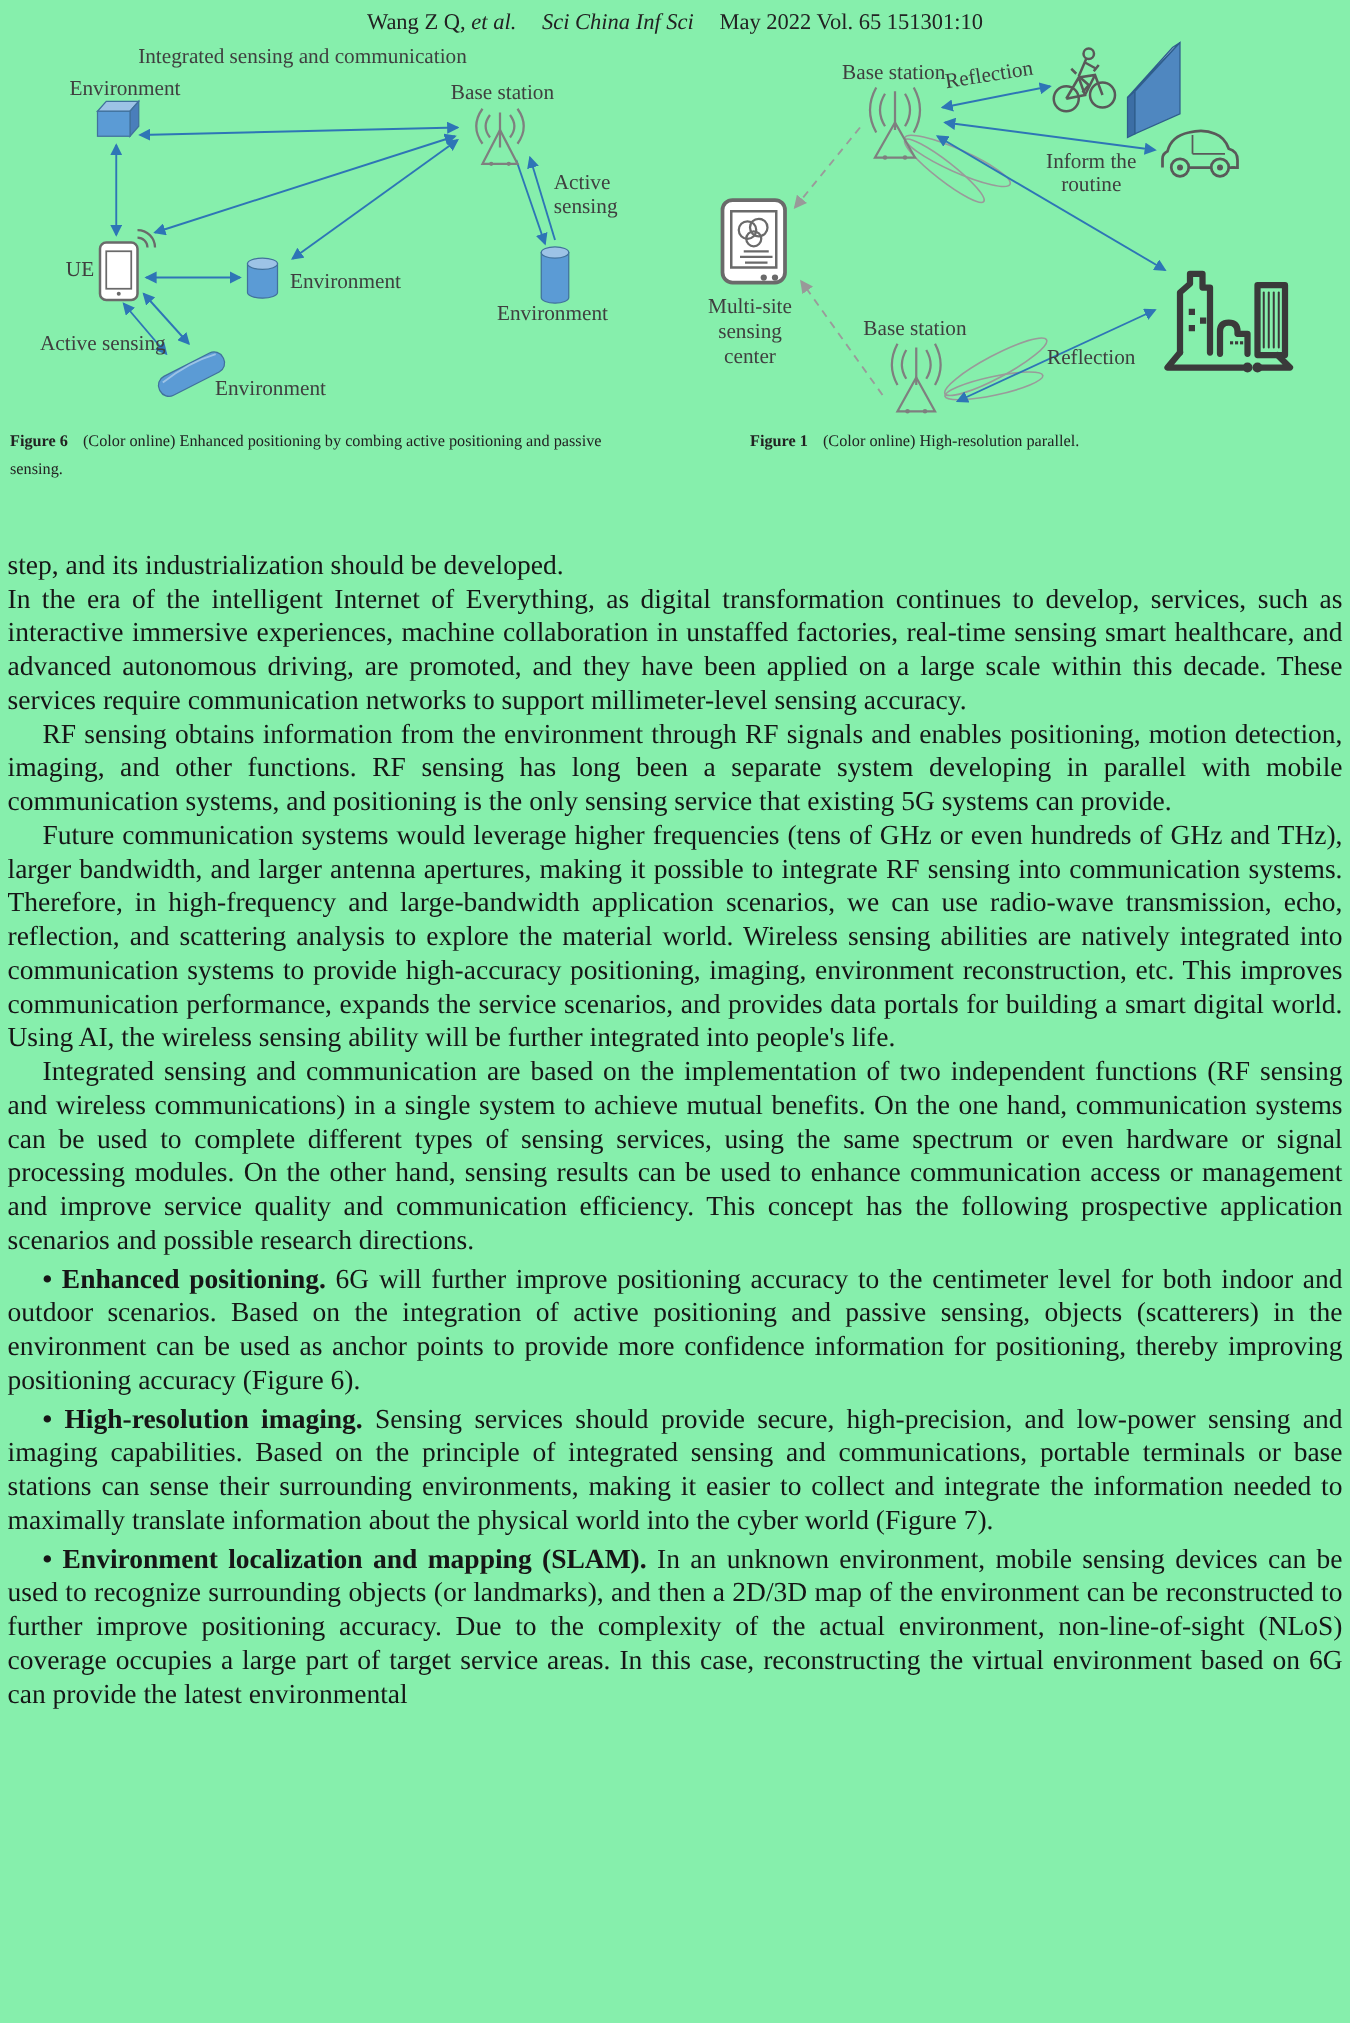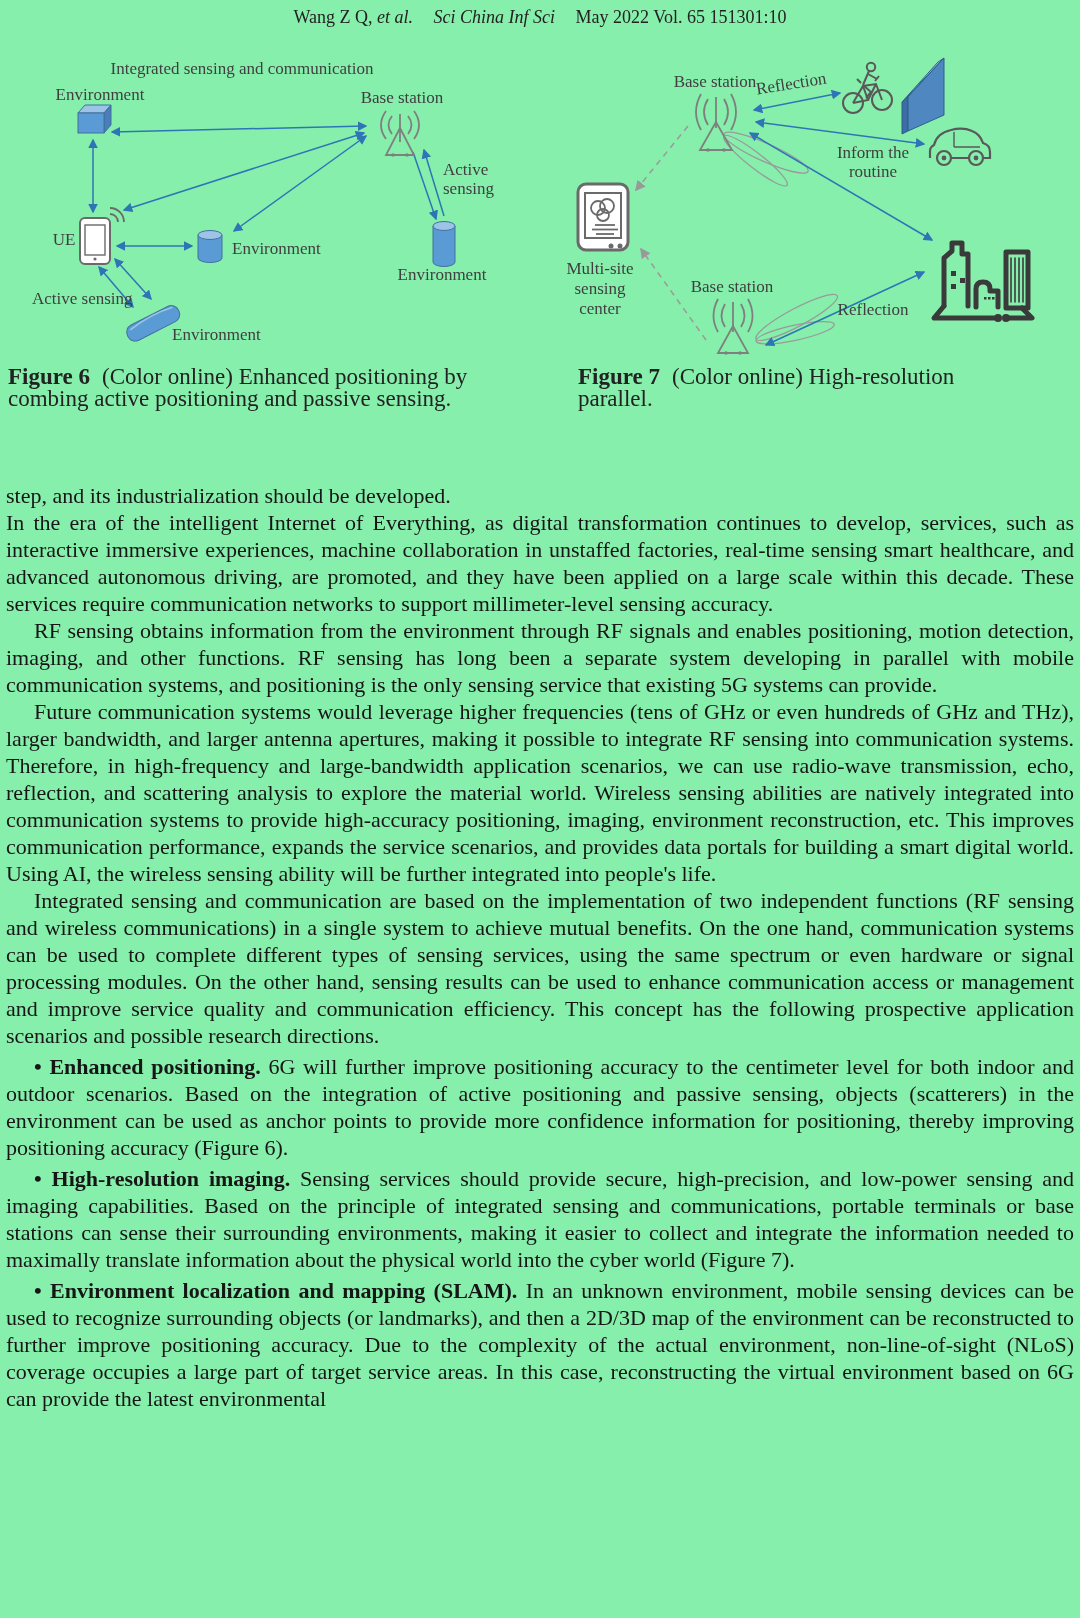--- a/index.html
+++ b/index.html
@@ -5,29 +5,29 @@
   html,body{margin:0;padding:0;background:#ffffff;}
   .page{
     width:1080px;height:1618px;overflow:hidden;background:#86efac;
     font-family:"Liberation Serif","DejaVu Serif",serif;color:#1a1a1a;position:relative;
   }
   .header{
     text-align:center;padding-top:7px;font-size:18px;color:#222;
   }
   .header .ital{font-style:italic;}
   .header .journal{font-style:italic;margin:0 16px;}
-  .figures{display:flex;margin-top:24px;}
+  .figures{display:flex;}
   .figures svg{display:block;}
   .fig-text{font-family:"Liberation Serif","DejaVu Serif",serif;font-size:17px;fill:#3f3f3f;}
-  .captions{display:flex;margin-top:4px;font-size:23px;line-height:22px;color:#222;}
+  .captions{display:flex;margin-top:4px;font-size:13px;line-height:22px;color:#222;gap:22px;}
   .cap-left{width:505px;margin-left:8px;}
   .cap-right{width:440px;margin-left:65px;}
   .cap-label{font-weight:bold;margin-right:12px;}
   .body-text{
-    margin-top:72px;padding:0 6px;font-size:22px;line-height:27px;
+    margin-top:52px;padding:0 6px;font-size:22px;line-height:27px;
     text-align:justify;color:#161616;
   }
   .body-text p{margin:0;}
   p.ind{text-indent:28px;}
   h2.sec{
     font-size:23px;margin:27px 0 17px 0;font-weight:bold;color:#111;
   }
   h2.sec .num{margin-right:28px;}
   p.bullet{text-indent:28px;margin-top:4px;}
   p.bullet .dot{font-weight:bold;}
@@ -253,21 +253,21 @@
       <text class="fig-text" x="192" y="240" text-anchor="middle">Base station</text>
       <text class="fig-text" x="333" y="263" text-anchor="middle">Reflection</text>
     </svg>
   </div>
 
   <div class="captions">
     <div class="cap-left">
       <span class="cap-label">Figure 6</span><span>(Color online) Enhanced positioning by combing active positioning and passive sensing.</span>
     </div>
     <div class="cap-right">
-      <span class="cap-label">Figure 7</span><span>(Color online) High-resolution parallel.</span>
+      <span class="cap-label">Figure 1</span><span>(Color online) High-resolution parallel.</span>
     </div>
   </div>
 
   <div class="body-text">
     <p>step, and its industrialization should be developed.</p>
 
 
     <p>In the era of the intelligent Internet of Everything, as digital transformation continues to develop, services, such as interactive immersive experiences, machine collaboration in unstaffed factories, real-time sensing smart healthcare, and advanced autonomous driving, are promoted, and they have been applied on a large scale within this decade. These services require communication networks to support millimeter-level sensing accuracy.</p>
     <p class="ind">RF sensing obtains information from the environment through RF signals and enables positioning, motion detection, imaging, and other functions. RF sensing has long been a separate system developing in parallel with mobile communication systems, and positioning is the only sensing service that existing 5G systems can provide.</p>
     <p class="ind">Future communication systems would leverage higher frequencies (tens of GHz or even hundreds of GHz and THz), larger bandwidth, and larger antenna apertures, making it possible to integrate RF sensing into communication systems. Therefore, in high-frequency and large-bandwidth application scenarios, we can use radio-wave transmission, echo, reflection, and scattering analysis to explore the material world. Wireless sensing abilities are natively integrated into communication systems to provide high-accuracy positioning, imaging, environment reconstruction, etc. This improves communication performance, expands the service scenarios, and provides data portals for building a smart digital world. Using AI, the wireless sensing ability will be further integrated into people's life.</p>

